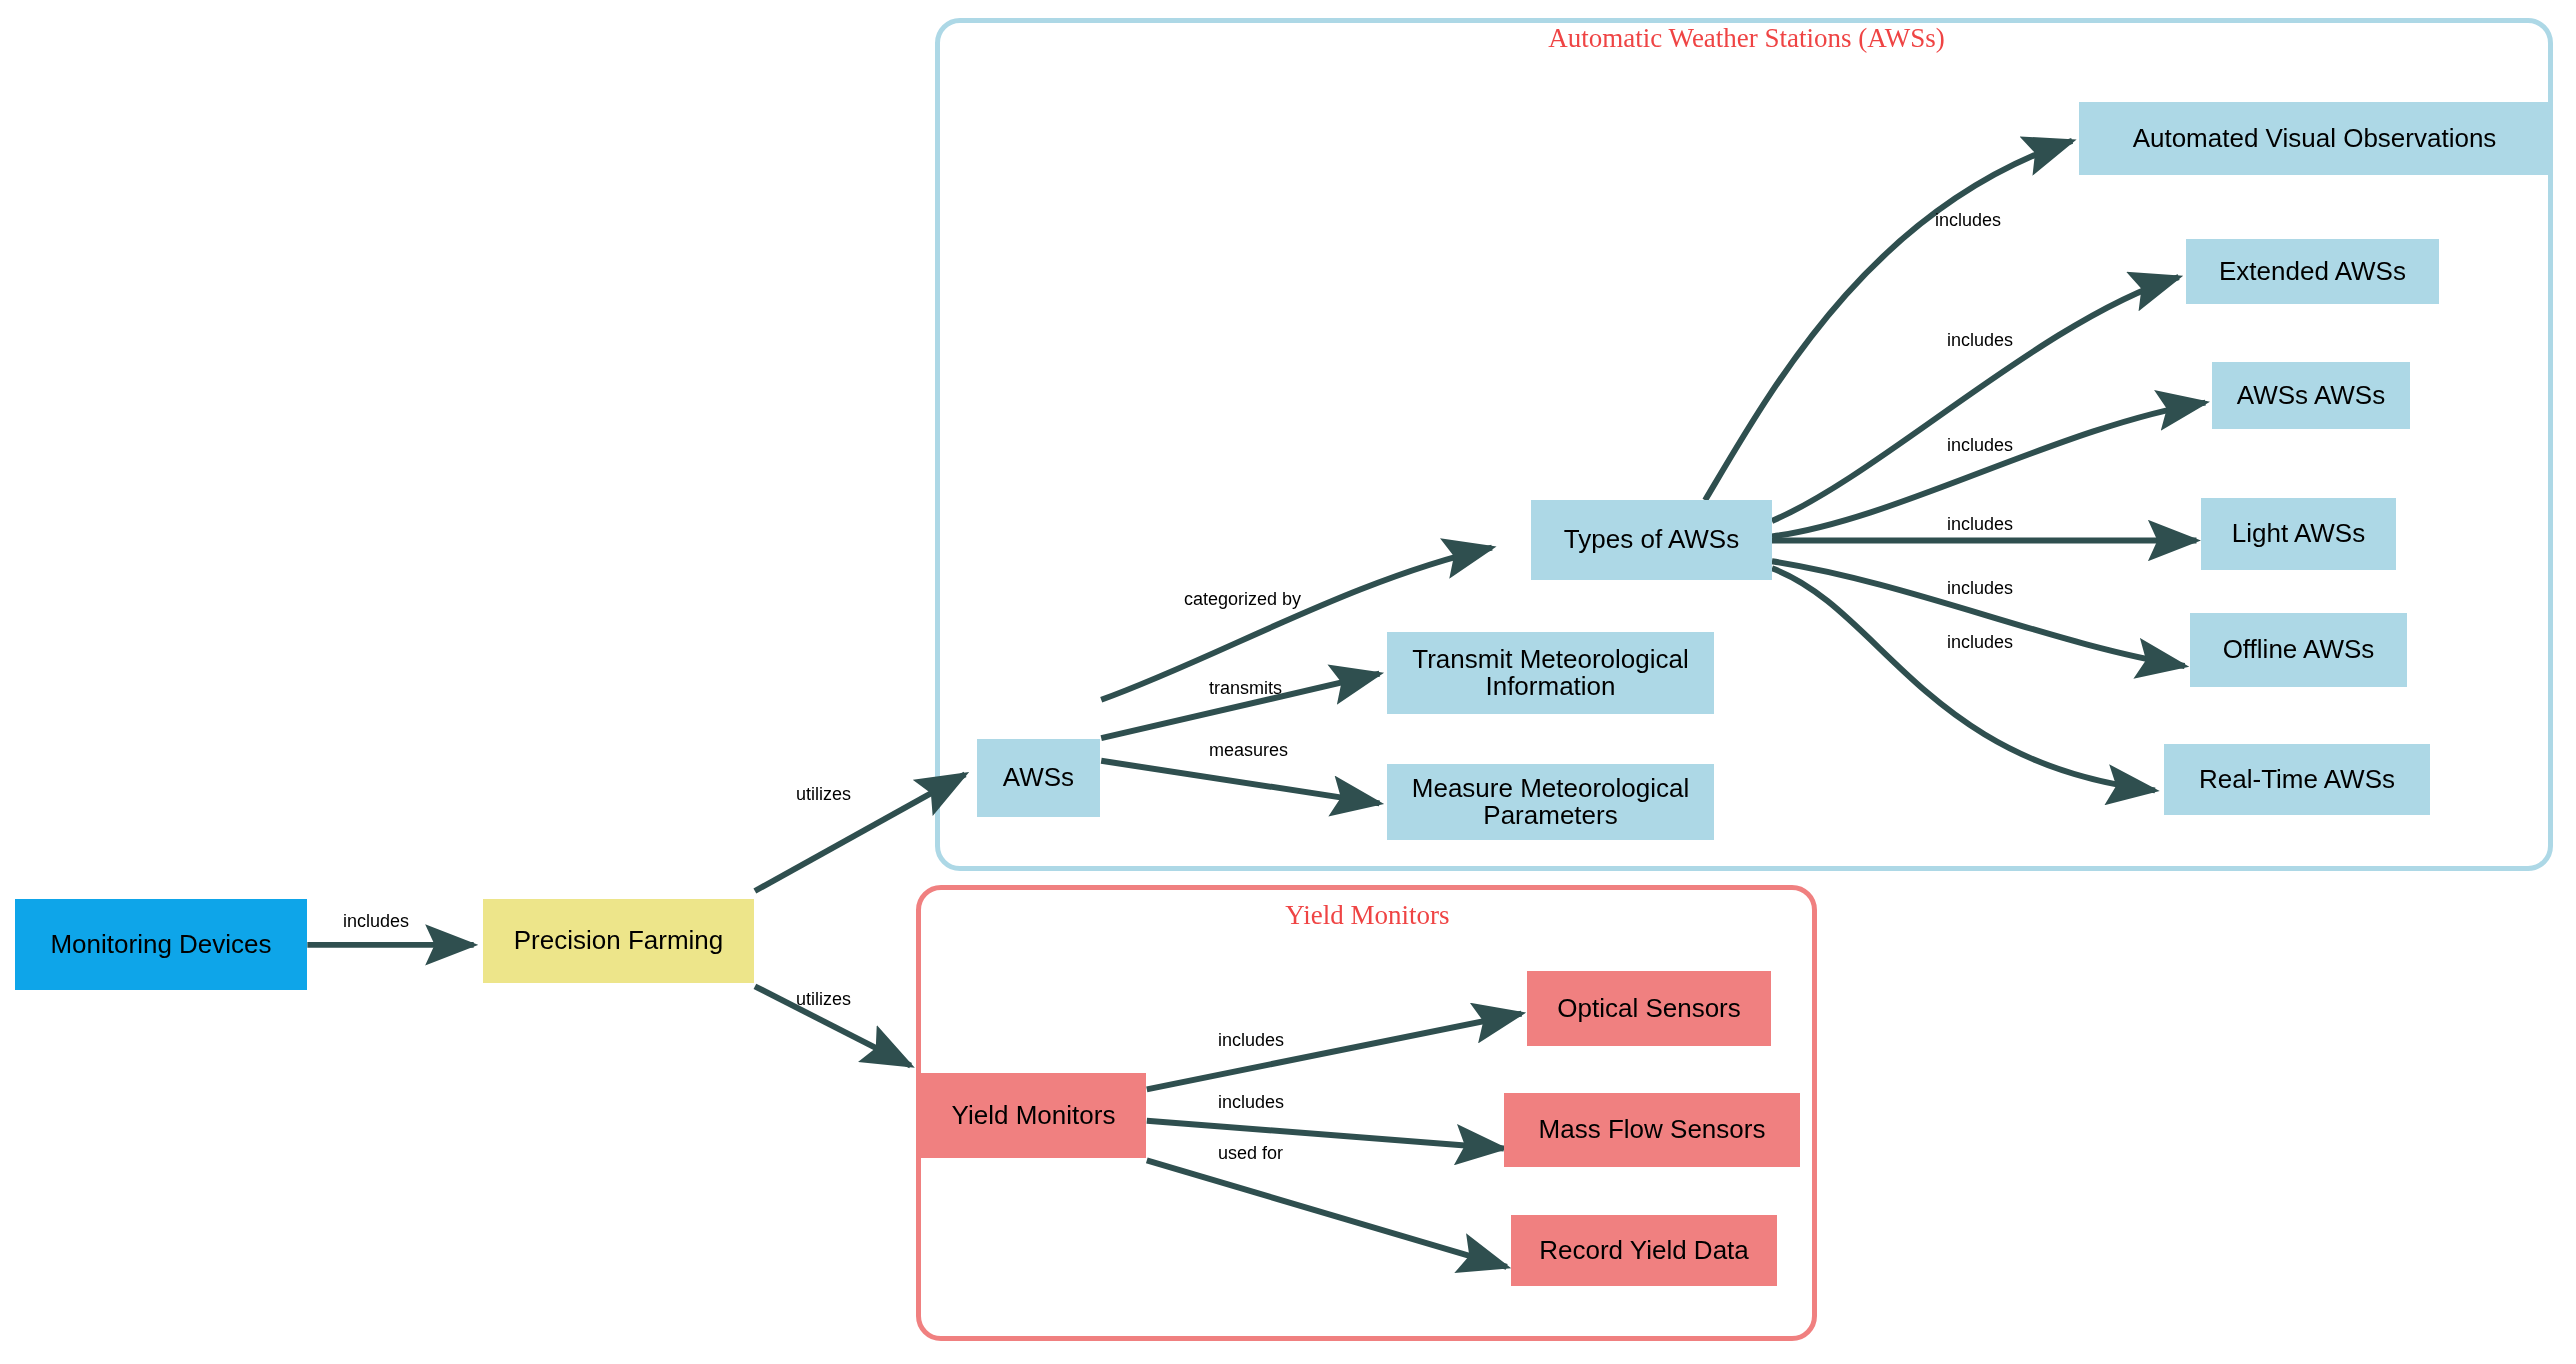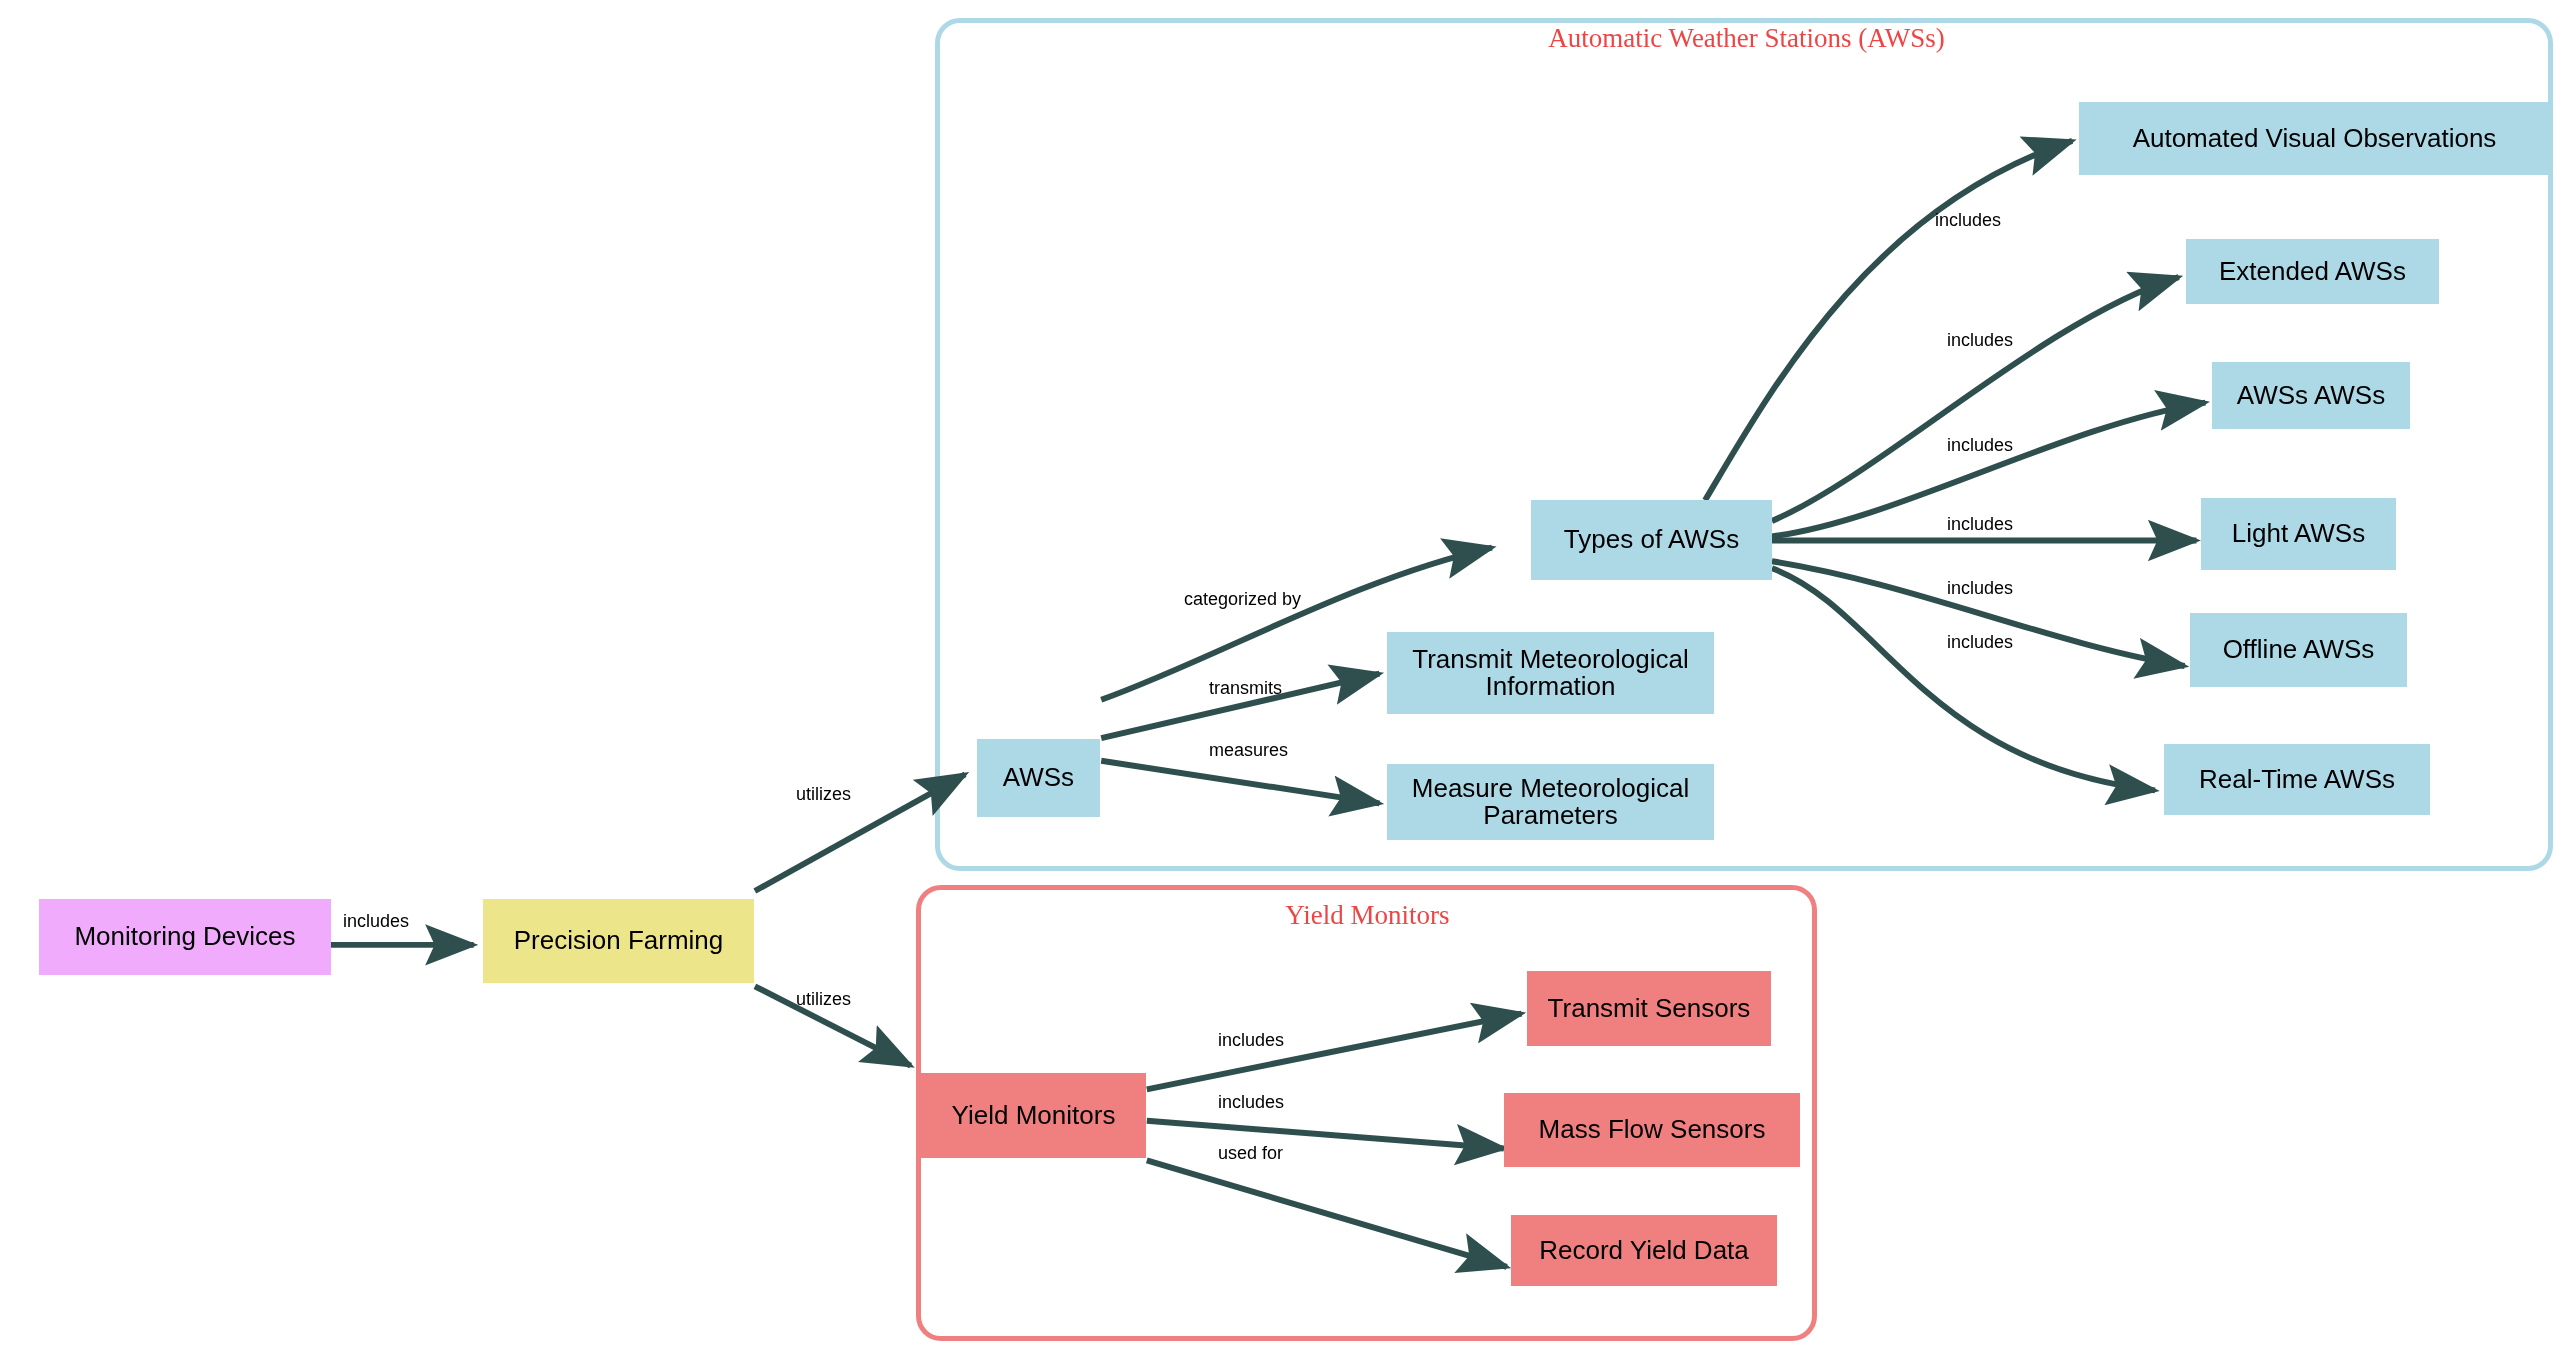--- a/index.html
+++ b/index.html
@@ -72,21 +72,21 @@
   <div class="edge-label" style="left:1935px;top:210px;">includes</div>
   <div class="edge-label" style="left:1947px;top:330px;">includes</div>
   <div class="edge-label" style="left:1947px;top:435px;">includes</div>
   <div class="edge-label" style="left:1947px;top:514px;">includes</div>
   <div class="edge-label" style="left:1947px;top:578px;">includes</div>
   <div class="edge-label" style="left:1947px;top:632px;">includes</div>
   <div class="edge-label" style="left:1218px;top:1030px;">includes</div>
   <div class="edge-label" style="left:1218px;top:1092px;">includes</div>
   <div class="edge-label" style="left:1218px;top:1143px;">used for</div>
 
-  <div class="node" style="left:15px;top:899px;width:292px;height:76px;background:#f0abfc;margin-left:24px;">Monitoring Devices</div>
+  <div class="node" style="left:15px;top:899px;width:292px;height:91px;background:#0ea5e9;">Monitoring Devices</div>
 
   <div class="node" style="left:483px;top:899px;width:271px;height:84px;background:#EDE58A;">Precision Farming</div>
 
   <div class="node" style="left:977px;top:699px;width:123px;height:78px;background:#ADD8E6;margin-top:40px;">AWSs</div>
 
   <div class="node" style="left:1387px;top:632px;width:327px;height:82px;background:#ADD8E6;">Transmit Meteorological Information</div>
 
   <div class="node" style="left:1531px;top:500px;width:241px;height:80px;background:#ADD8E6;">Types of AWSs</div>
 
   <div class="node" style="left:1387px;top:764px;width:327px;height:76px;background:#ADD8E6;">Measure Meteorological Parameters</div>
@@ -98,20 +98,20 @@
   <div class="node" style="left:2212px;top:362px;width:198px;height:67px;background:#ADD8E6;">AWSs AWSs</div>
 
   <div class="node" style="left:2201px;top:498px;width:195px;height:72px;background:#ADD8E6;">Light AWSs</div>
 
   <div class="node" style="left:2164px;top:744px;width:266px;height:71px;background:#ADD8E6;">Real-Time AWSs</div>
 
   <div class="node" style="left:2190px;top:613px;width:217px;height:74px;background:#ADD8E6;">Offline AWSs</div>
 
   <div class="node" style="left:921px;top:1073px;width:225px;height:85px;background:#F08080;">Yield Monitors</div>
 
-  <div class="node" style="left:1527px;top:971px;width:244px;height:75px;background:#F08080;">Transmit Sensors</div>
+  <div class="node" style="left:1527px;top:971px;width:244px;height:75px;background:#F08080;">Optical Sensors</div>
 
   <div class="node" style="left:1504px;top:1093px;width:296px;height:74px;background:#F08080;">Mass Flow Sensors</div>
 
   <div class="node" style="left:1511px;top:1215px;width:266px;height:71px;background:#F08080;">Record Yield Data</div>
 
 </div>
 
 
 </body></html>

